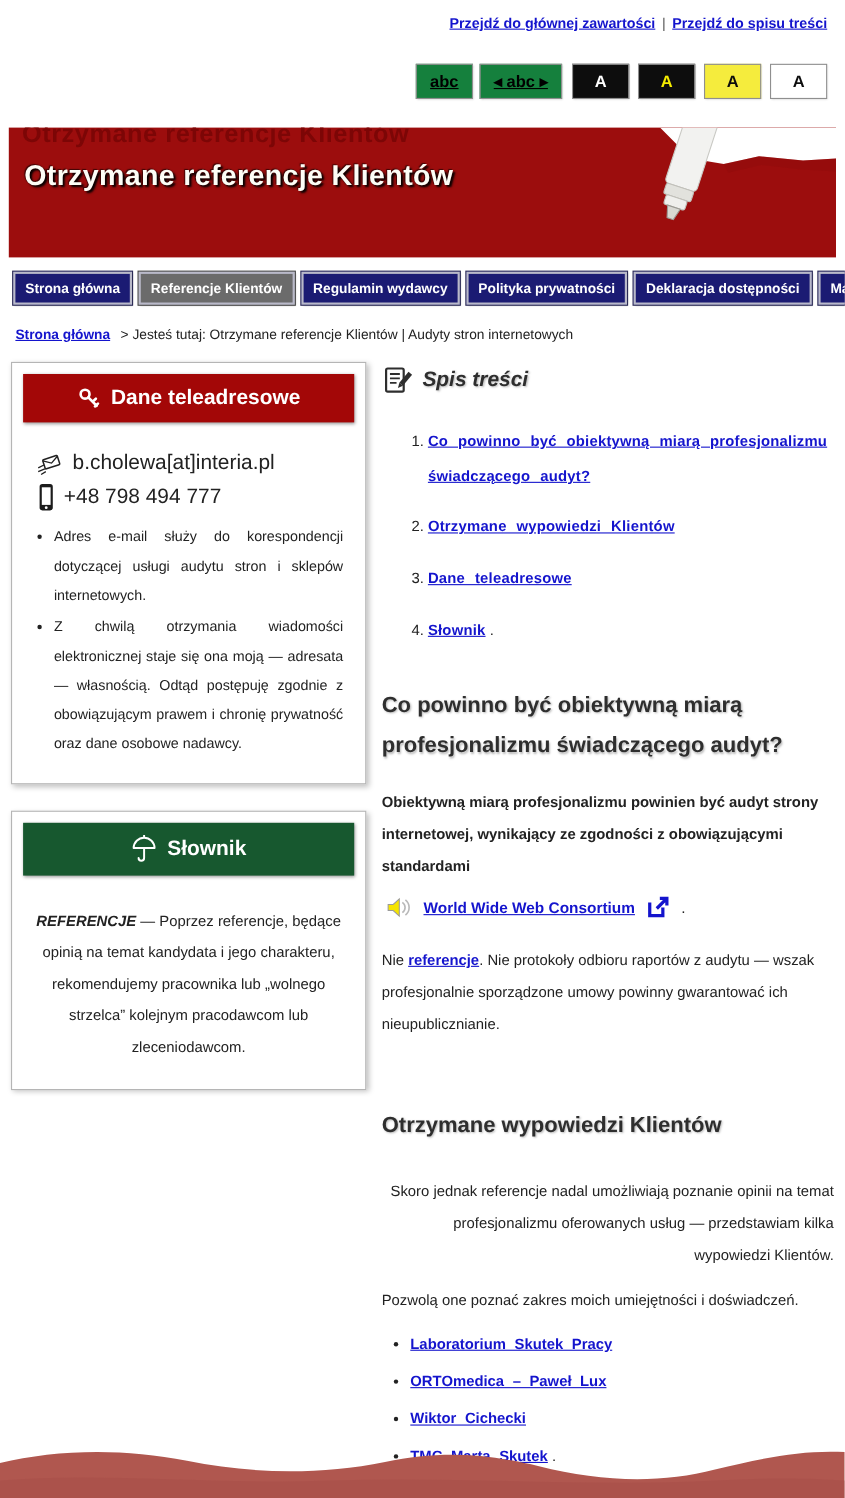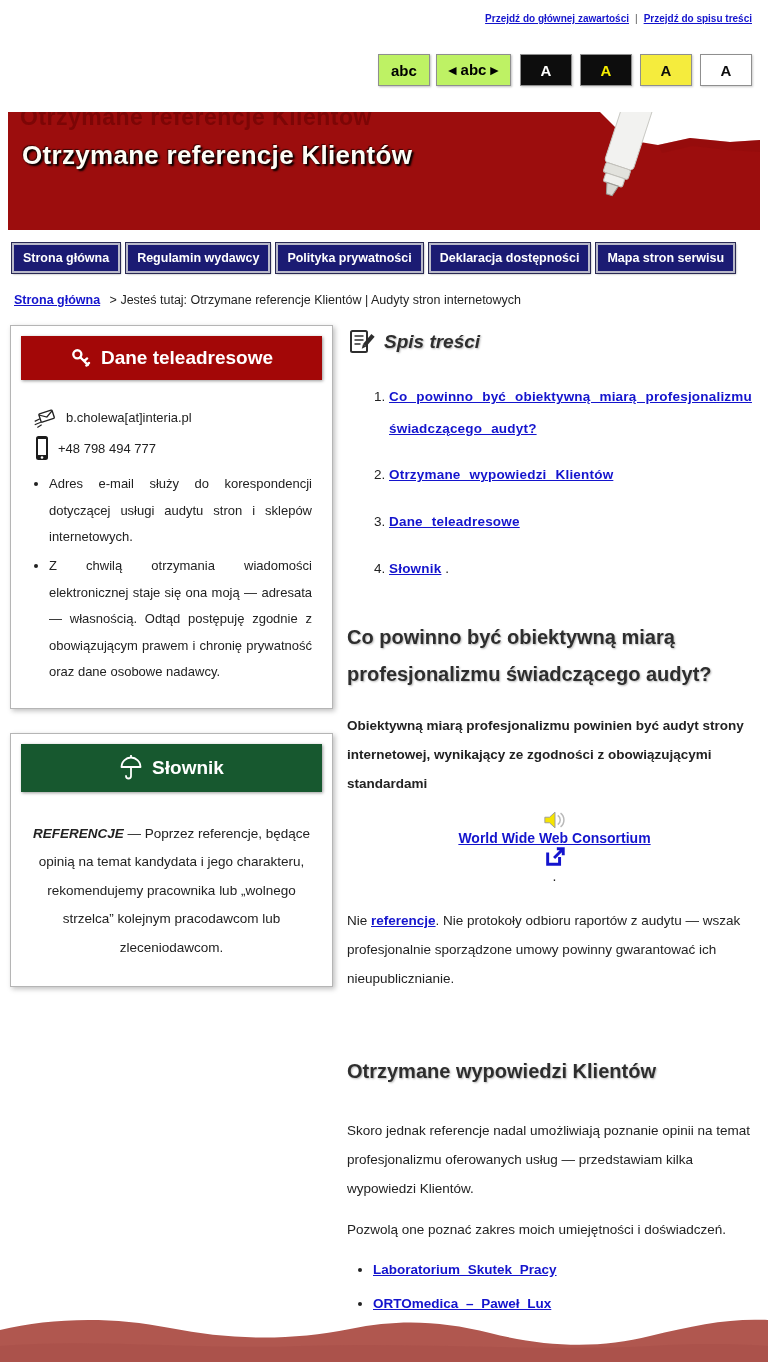--- a/index.html
+++ b/index.html
@@ -4,30 +4,30 @@
 <style>
   * { margin:0; padding:0; box-sizing:border-box; }
   html,body { background:#fff; }
   body {
     width:768px; height:1362px; position:relative; overflow:hidden;
     font-family:"Liberation Sans", sans-serif; color:#222; font-size:13.5px;
   }
   a { color:#1414cd; font-weight:bold; text-decoration:underline; cursor:pointer; }
 
   
-  .skip-row { padding:13px 16px 0 16px; text-align:right; font-size:10px; }
+  .skip-row { padding:13px 16px 0 16px; text-align:right; font-size:13px; }
   .skip-row .sep { color:#555; font-weight:normal; margin:0 6px; }
 
   
   .toolbar { position:relative; height:34px; margin-top:30px; }
   .abc-group { position:absolute; left:378px; top:0; display:flex; gap:6px; }
   .abc-btn {
-    height:32px; padding:0 12px; background:#bef264; border:1px solid #8f8f8f;
+    height:32px; padding:0 12px; background:#15803d; border:1px solid #8f8f8f;
     font-weight:bold; font-size:15px; font-family:"Liberation Sans",sans-serif;
-    box-shadow:1px 1px 2px rgba(0,0,0,.25); cursor:pointer;
+    box-shadow:1px 1px 2px rgba(0,0,0,.25); cursor:pointer;text-decoration:underline;
   }
   .contrast-group { position:absolute; right:16px; top:0; display:flex; gap:8px; }
   .a-btn {
     width:52px; height:32px; font-weight:bold; font-size:15px; border:1px solid #8f8f8f;
     font-family:"Liberation Sans",sans-serif; cursor:pointer; box-shadow:1px 1px 2px rgba(0,0,0,.2);
   }
   .a-black-white { background:#0d0d0d; color:#fff; }
   .a-black-yellow { background:#0d0d0d; color:#f5ec00; }
   .a-yellow-black { background:#f5ec3d; color:#0d0d0d; }
   .a-white-black { background:#fff; color:#0d0d0d; }
@@ -71,39 +71,39 @@
   .box-header-red, .box-header-green {
     color:#fff; font-weight:bold; font-size:19px; padding:11px 8px; display:flex;
     align-items:center; justify-content:center; gap:9px; box-shadow:1px 1px 3px rgba(0,0,0,.4);
   }
   .box-header-red { background:#a30707; }
   .box-header-green { background:#17582f; }
 
   .contact-body { padding:26px 10px 4px 12px; }
   .contact-name { font-weight:bold; font-size:14px; margin-bottom:11px; }
   .contact-line { font-size:13.5px; margin-bottom:9px; }
-  .icon-line { display:flex; align-items:center; gap:7px; margin-bottom:7px; font-size:13px; }
+  .icon-line { display:flex; align-items:center; gap:7px; margin-bottom:7px; font-size:19px; }
   .contact-notes { margin:10px 0 8px 16px; }
   .contact-notes li { font-size:13px; line-height:2.05; text-align:justify; margin-bottom:2px; }
 
   .glossary-body { padding:28px 4px 14px 4px; font-size:13.5px; line-height:2.1;text-align:center; }
   .glossary-term { font-weight:bold; font-style:italic; }
 
   
   .toc-heading, .h2 {
     font-weight:bold; color:#2e2e2e; text-shadow:1px 1px 2px rgba(0,0,0,.28);
   }
   .toc-heading { font-size:19px; display:flex; align-items:center; gap:9px; margin:4px 0 26px 2px;font-style:italic; }
   .toc-list { margin:0 0 0 42px; font-size:13.5px; }
   .toc-list li { margin-bottom:15px; line-height:2.35; }
   .toc-list a { word-spacing:5px; letter-spacing:.2px; }
   .h2 { font-size:20px; line-height:1.85; margin:34px 0 18px 0; }
   .para { font-size:13.5px; line-height:2.15; margin-bottom:12px; }
   .para.bold { font-weight:bold; }
-  .audio-row { display:flex; align-items:center; gap:0; margin:6px 0 22px 4px; font-size:14px;flex-direction:column; }
+  .audio-row { display:flex; align-items:center; gap:10px; margin:6px 0 22px 4px; font-size:14px; }
   .testimonial-list { margin:18px 0 0 26px; }
   .testimonial-list li { margin-bottom:19px; font-size:13.5px; }
   .testimonial-list a { word-spacing:4px; }
   .wave { position:absolute; bottom:0; left:0; width:768px; height:46px; }
 </style>
 </head>
 <body>
 
 <div class="skip-row">
   <a>Przejdź do głównej zawartości</a><span class="sep">|</span><a>Przejdź do spisu treści</a>
@@ -132,20 +132,21 @@
       <rect x="78" y="-18" width="30" height="72" rx="4" fill="#f2f2f0" stroke="#c9c9c4" stroke-width="1"></rect>
       <rect x="80" y="54" width="26" height="10" rx="2" fill="#e2e2dd" stroke="#c0c0ba" stroke-width="1"></rect>
       <rect x="83" y="64" width="20" height="9" rx="2" fill="#efefec" stroke="#c0c0ba" stroke-width="1"></rect>
       <polygon points="87,73 99,73 96,84 90,84" fill="#d8d8d2" stroke="#9a9a94" stroke-width="1"></polygon>
     </g>
   </svg>
 </div>
 
 <div class="nav">
   <button class="nav-btn">Strona główna</button>
+  <button class="nav-btn active">Referencje Klientów</button>
   <button class="nav-btn">Regulamin wydawcy</button>
   <button class="nav-btn">Polityka prywatności</button>
   <button class="nav-btn">Deklaracja dostępności</button>
   <button class="nav-btn">Mapa stron serwisu</button>
 </div>
 
 <div class="breadcrumb">
   <a>Strona główna</a>
   <span class="trail">&gt; Jesteś tutaj: Otrzymane referencje Klientów | Audyty stron internetowych</span>
 </div>
@@ -240,21 +241,21 @@
       <span>.</span>
     </div>
 
     <p class="para">
       <span>Nie</span>
       <a>referencje</a><span>. Nie protokoły odbioru raportów z audytu — wszak profesjonalnie sporządzone umowy powinny gwarantować ich nieupublicznianie.</span>
     </p>
 
     <h2 class="h2" style="margin-top:60px;">Otrzymane wypowiedzi Klientów</h2>
 
-    <p class="para" style="margin-top:26px;">Skoro jednak referencje nadal umożliwiają poznanie opinii na temat profesjonalizmu oferowanych usług — przedstawiam kilka wypowiedzi Klientów.</p>
+    <p class="para" style="margin-top:26px;text-align:right;">Skoro jednak referencje nadal umożliwiają poznanie opinii na temat profesjonalizmu oferowanych usług — przedstawiam kilka wypowiedzi Klientów.</p>
     <p class="para">Pozwolą one poznać zakres moich umiejętności i doświadczeń.</p>
 
     <ul class="testimonial-list">
       <li><a>Laboratorium Skutek Pracy</a></li>
       <li><a>ORTOmedica – Paweł Lux</a></li>
       <li><a>Wiktor Cichecki</a></li>
       <li><a>TMC Marta Skutek</a> <span>.</span></li>
     </ul>
   </div>
 </div>

